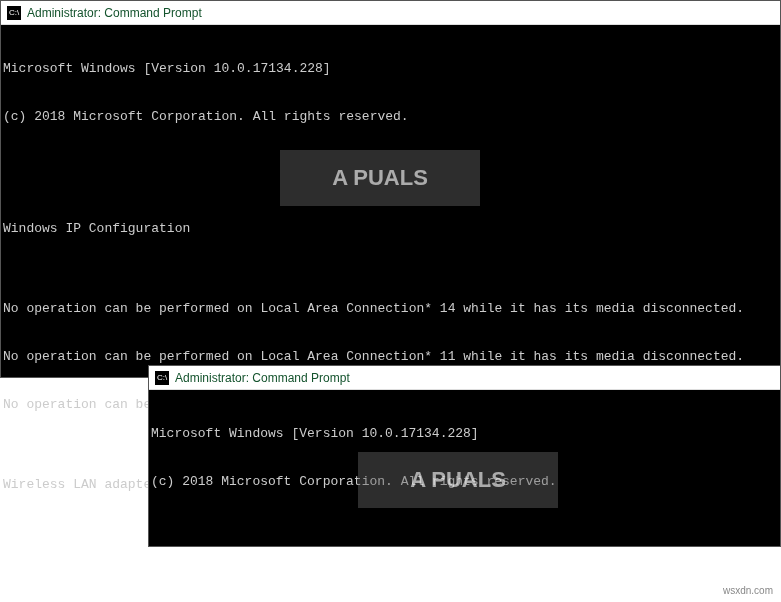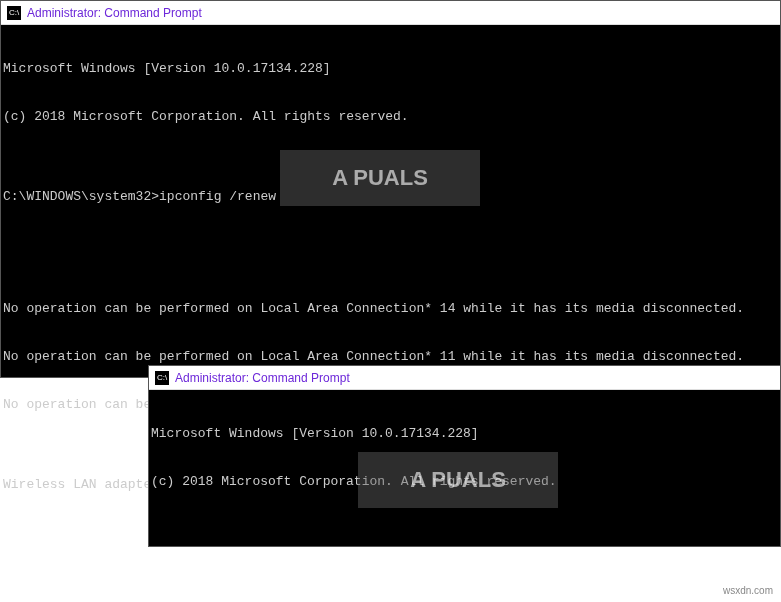--- a/index.html
+++ b/index.html
@@ -42,21 +42,21 @@
       background: #000;
       margin-right: 6px;
       display: inline-flex;
       align-items: center;
       justify-content: center;
       font-size: 8px;
       color: #fff;
       font-family: sans-serif;
     }
     .title-text {
-      color: #6d28d9;
+      color: #14532d;
       font-size: 12px;
       font-family: "Segoe UI", Tahoma, sans-serif;
     }
     .console {
       padding: 4px 2px;
       color: #ccc;
       font-size: 13px;
       line-height: 16px;
       white-space: pre;
       overflow: hidden;
@@ -108,22 +108,22 @@
 
 <div class="cmd-window window-1">
   <div class="titlebar">
     <span class="title-icon">C:\</span>
     <span class="title-text">Administrator: Command Prompt</span>
   </div>
   <div class="console">
     <span class="console-line">Microsoft Windows [Version 10.0.17134.228]</span>
     <span class="console-line">(c) 2018 Microsoft Corporation. All rights reserved.</span>
     <span class="console-line"></span>
-    <span class="console-line">C:\WINDOWS\system32&gt;ipconfig /renew</span>
     <span class="console-line"></span>
+    <span class="console-line">Windows IP Configuration</span>
     <span class="console-line"></span>
     <span class="console-line">No operation can be performed on Local Area Connection* 14 while it has its media disconnected.</span>
     <span class="console-line">No operation can be performed on Local Area Connection* 11 while it has its media disconnected.</span>
     <span class="console-line">No operation can be performed on Ethernet 2 while it has its media disconnected.</span>
     <span class="console-line"></span>
     <span class="console-line">Wireless LAN adapter Local Area Connection* 10:</span>
     <span class="console-line"></span>
     
     
     <span class="console-line"></span>

